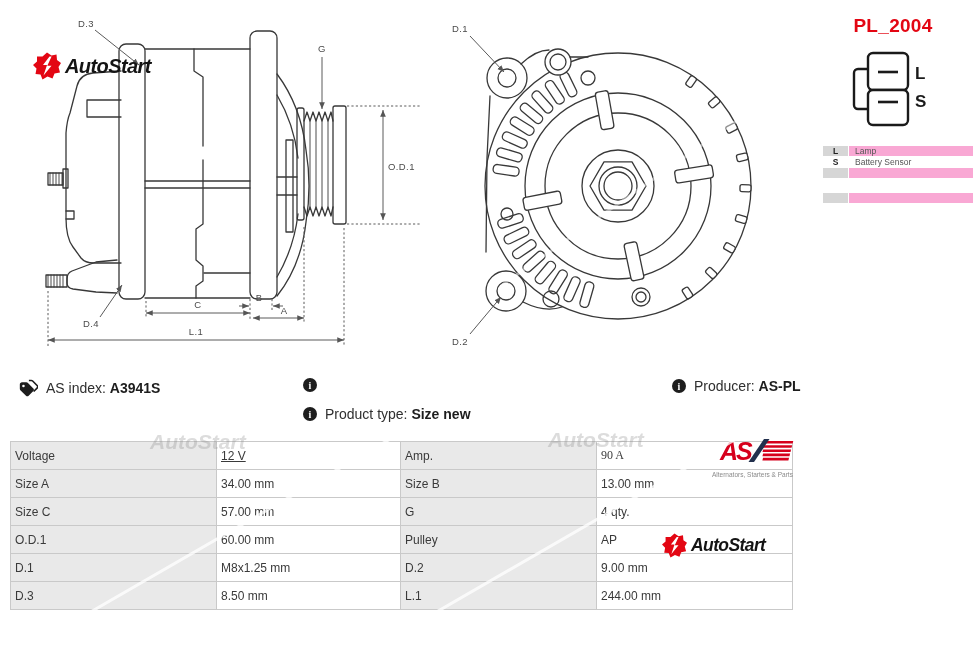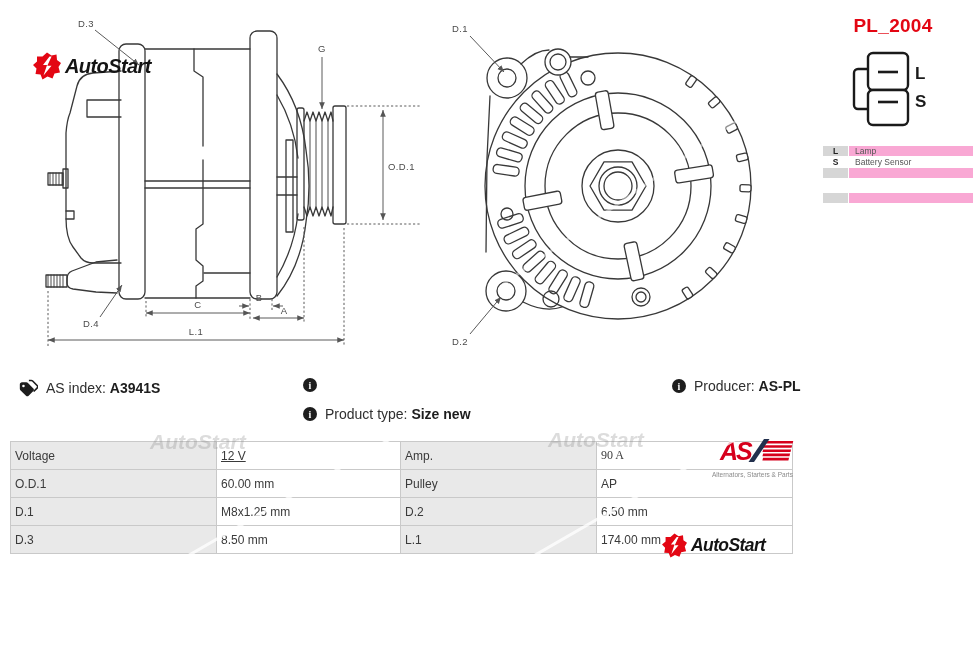--- a/index.html
+++ b/index.html
@@ -295,36 +295,48 @@
 
   <table class="specs">
     <tbody>
       <tr>
         <td class="lbl w1">Voltage</td>
         <td class="val w2">12 V</td>
         <td class="lbl w3">Amp.</td>
         <td class="val w4">90 A</td>
       </tr>
       <tr>
+        <td class="lbl">Size A</td>
+        <td class="val">34.00 mm</td>
+        <td class="lbl">Size B</td>
+        <td class="val">13.00 mm</td>
+      </tr>
+      <tr>
+        <td class="lbl">Size C</td>
+        <td class="val">57.00 mm</td>
+        <td class="lbl">G</td>
+        <td class="val">4 qty.</td>
+      </tr>
+      <tr>
         <td class="lbl">O.D.1</td>
         <td class="val">60.00 mm</td>
         <td class="lbl">Pulley</td>
         <td class="val">AP</td>
       </tr>
       <tr>
         <td class="lbl">D.1</td>
         <td class="val">M8x1.25 mm</td>
         <td class="lbl">D.2</td>
-        <td class="val">6.50 mm</td>
+        <td class="val">9.00 mm</td>
       </tr>
       <tr>
         <td class="lbl">D.3</td>
         <td class="val">8.50 mm</td>
         <td class="lbl">L.1</td>
-        <td class="val">174.00 mm</td>
+        <td class="val">244.00 mm</td>
       </tr>
     </tbody>
   </table>
 
   <div class="ghost" style="left:150px;top:430px;font-size:21px;">AutoStart</div>
   <div class="ghost" style="left:548px;top:428px;font-size:21px;">AutoStart</div>
   <div class="wline" style="left:20px;top:530px;width:420px;transform:rotate(-30deg);"></div>
   <div class="wline" style="left:330px;top:545px;width:440px;transform:rotate(-30deg);"></div>
   <div class="wline" style="left:470px;top:180px;width:360px;transform:rotate(-35deg);opacity:.6;"></div>
 

